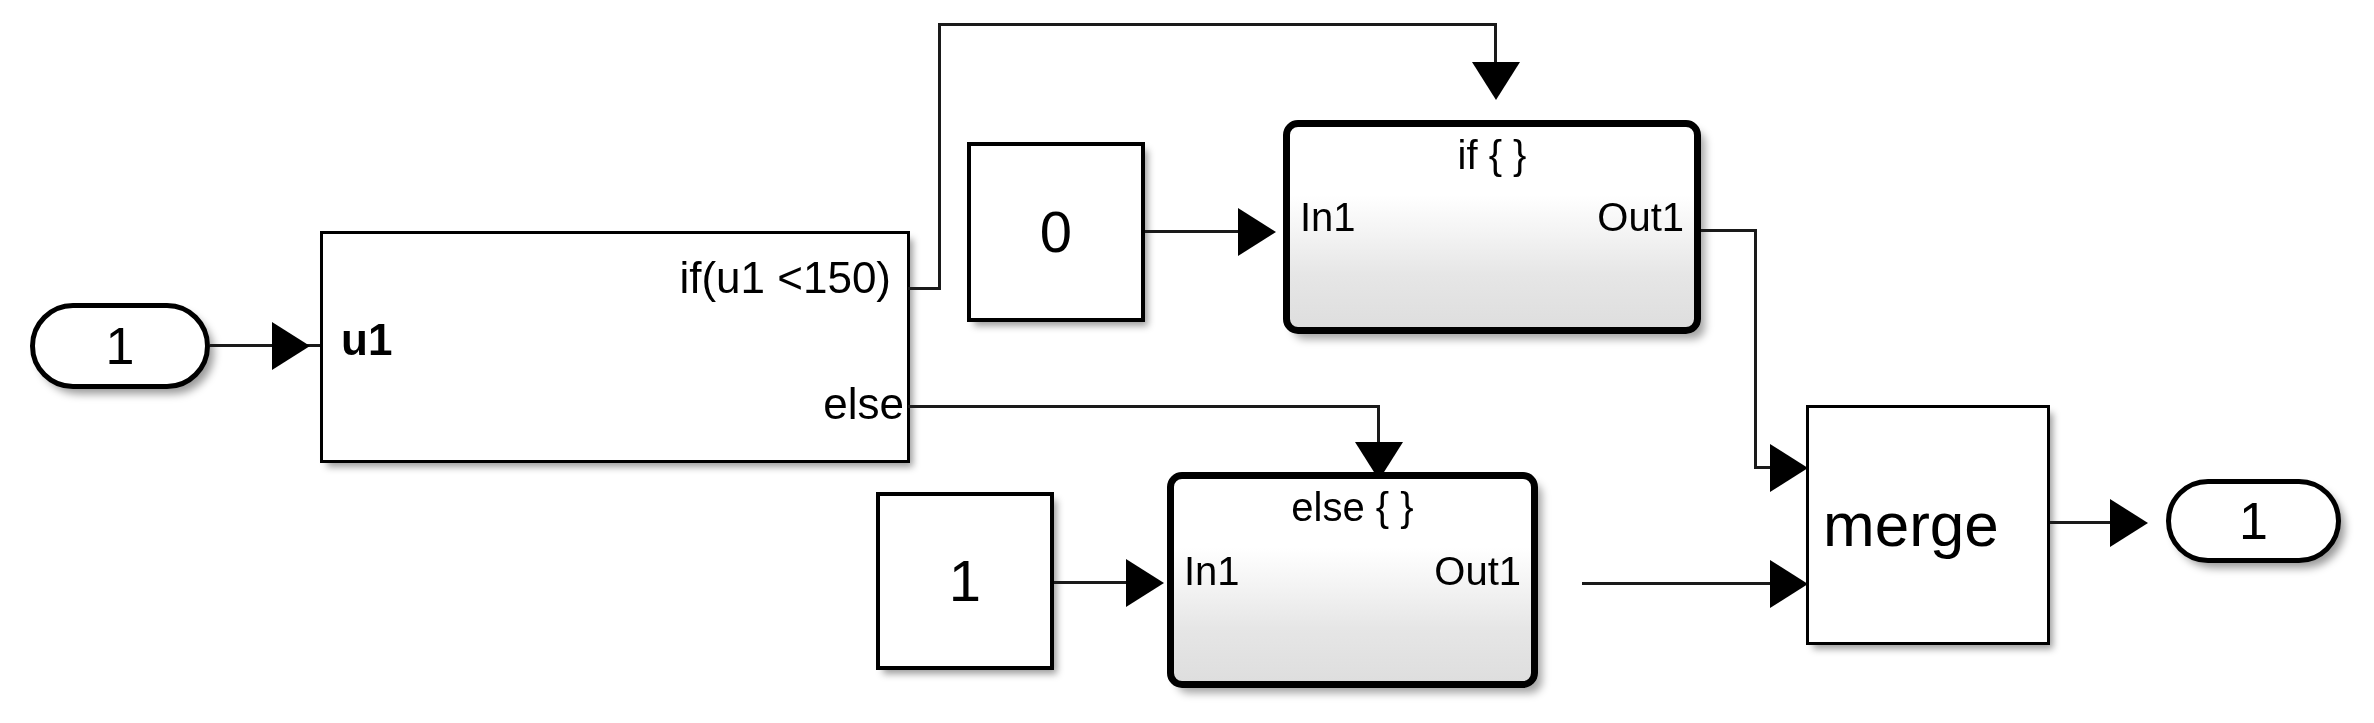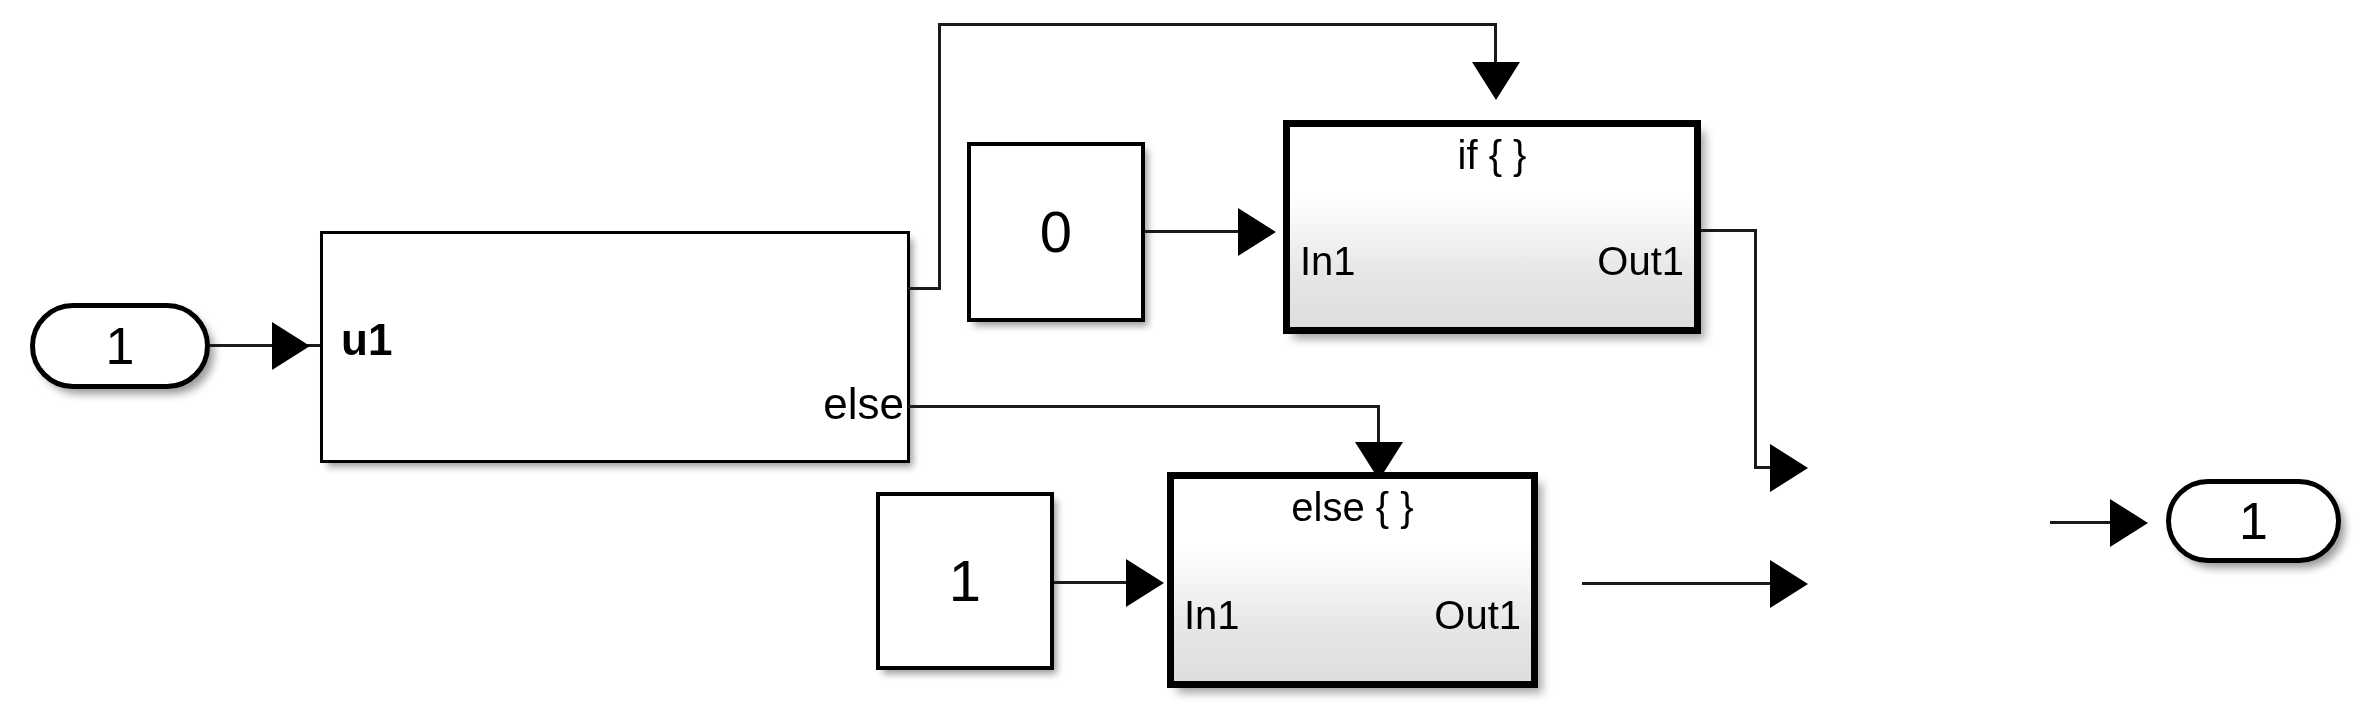--- a/index.html
+++ b/index.html
@@ -45,20 +45,21 @@
   
   .sub-block {
     border-width: 7px;
     background: linear-gradient(to bottom,
                  #ffffff 0%,
                  #ffffff 34%,
                  #f4f4f4 52%,
                  #e6e6e6 74%,
                  #dedede 100%);
     box-shadow: 7px 8px 9px -3px rgba(0,0,0,0.36);
+    border-radius: 15px;
   }
   
   .merge-block {
     border-width: 3px;
     display: flex;
     align-items: center;
     justify-content: flex-start;
   }
   .merge-block .mlabel {
     font-size: 62px;
@@ -70,21 +71,20 @@
   
   .plabel {
     position: absolute;
     font-size: 44px;
     color: #000000;
     line-height: 1;
     white-space: nowrap;
   }
   .plabel.small {
     font-size: 40px;
-    margin-top: 44px;
   }
   .sub-title {
     position: absolute;
     font-size: 40px;
     color: #000000;
     line-height: 1;
     white-space: nowrap;
     text-align: center;
   }
   
@@ -135,20 +135,21 @@
 
   <div class="port-stadium" style="left:30px; top:303px; width:180px; height:86px;">
     <span class="pv">1</span>
   </div>
 
   <div class="wire h" style="left:210px; top:344px; width:112px;"></div>
   <div class="arrow right" style="left:272px; top:322px;"></div>
 
   <div class="blk if-block" style="left:320px; top:231px; width:590px; height:232px;">
     <span class="plabel" style="left:18px; top:84px;font-weight:bold;">u1</span>
+    <span class="plabel" style="right:16px; top:22px;">if(u1 &lt;150)</span>
     <span class="plabel" style="right:3px; top:148px;">else</span>
   </div>
 
   <div class="wire h" style="left:908px; top:287px; width:33px;"></div>
   <div class="wire v" style="left:938px; top:23px; height:267px;"></div>
   <div class="wire h" style="left:938px; top:23px; width:559px;"></div>
   <div class="wire v" style="left:1494px; top:23px; height:47px;"></div>
   <div class="arrow down" style="left:1472px; top:62px;"></div>
 
   <div class="wire h" style="left:908px; top:405px; width:472px;"></div>
@@ -182,20 +183,23 @@
 
   <div class="blk sub-block" style="left:1167px; top:472px; width:371px; height:216px;">
     <span class="sub-title" style="left:0; right:0; top:8px;">else { }</span>
     <span class="plabel small" style="left:10px; top:72px;">In1</span>
     <span class="plabel small" style="right:10px; top:72px;">Out1</span>
   </div>
 
   <div class="wire h" style="left:1582px; top:582px; width:212px;"></div>
   <div class="arrow right" style="left:1770px; top:560px;"></div>
 
+  <div class="blk merge-block" style="left:1806px; top:405px; width:244px; height:240px;">
+    <span class="mlabel">merge</span>
+  </div>
 
   <div class="wire h" style="left:2050px; top:521px; width:94px;"></div>
   <div class="arrow right" style="left:2110px; top:499px;"></div>
 
   <div class="port-stadium" style="left:2166px; top:479px; width:175px; height:84px;">
     <span class="pv">1</span>
   </div>
 
 </div>
 

